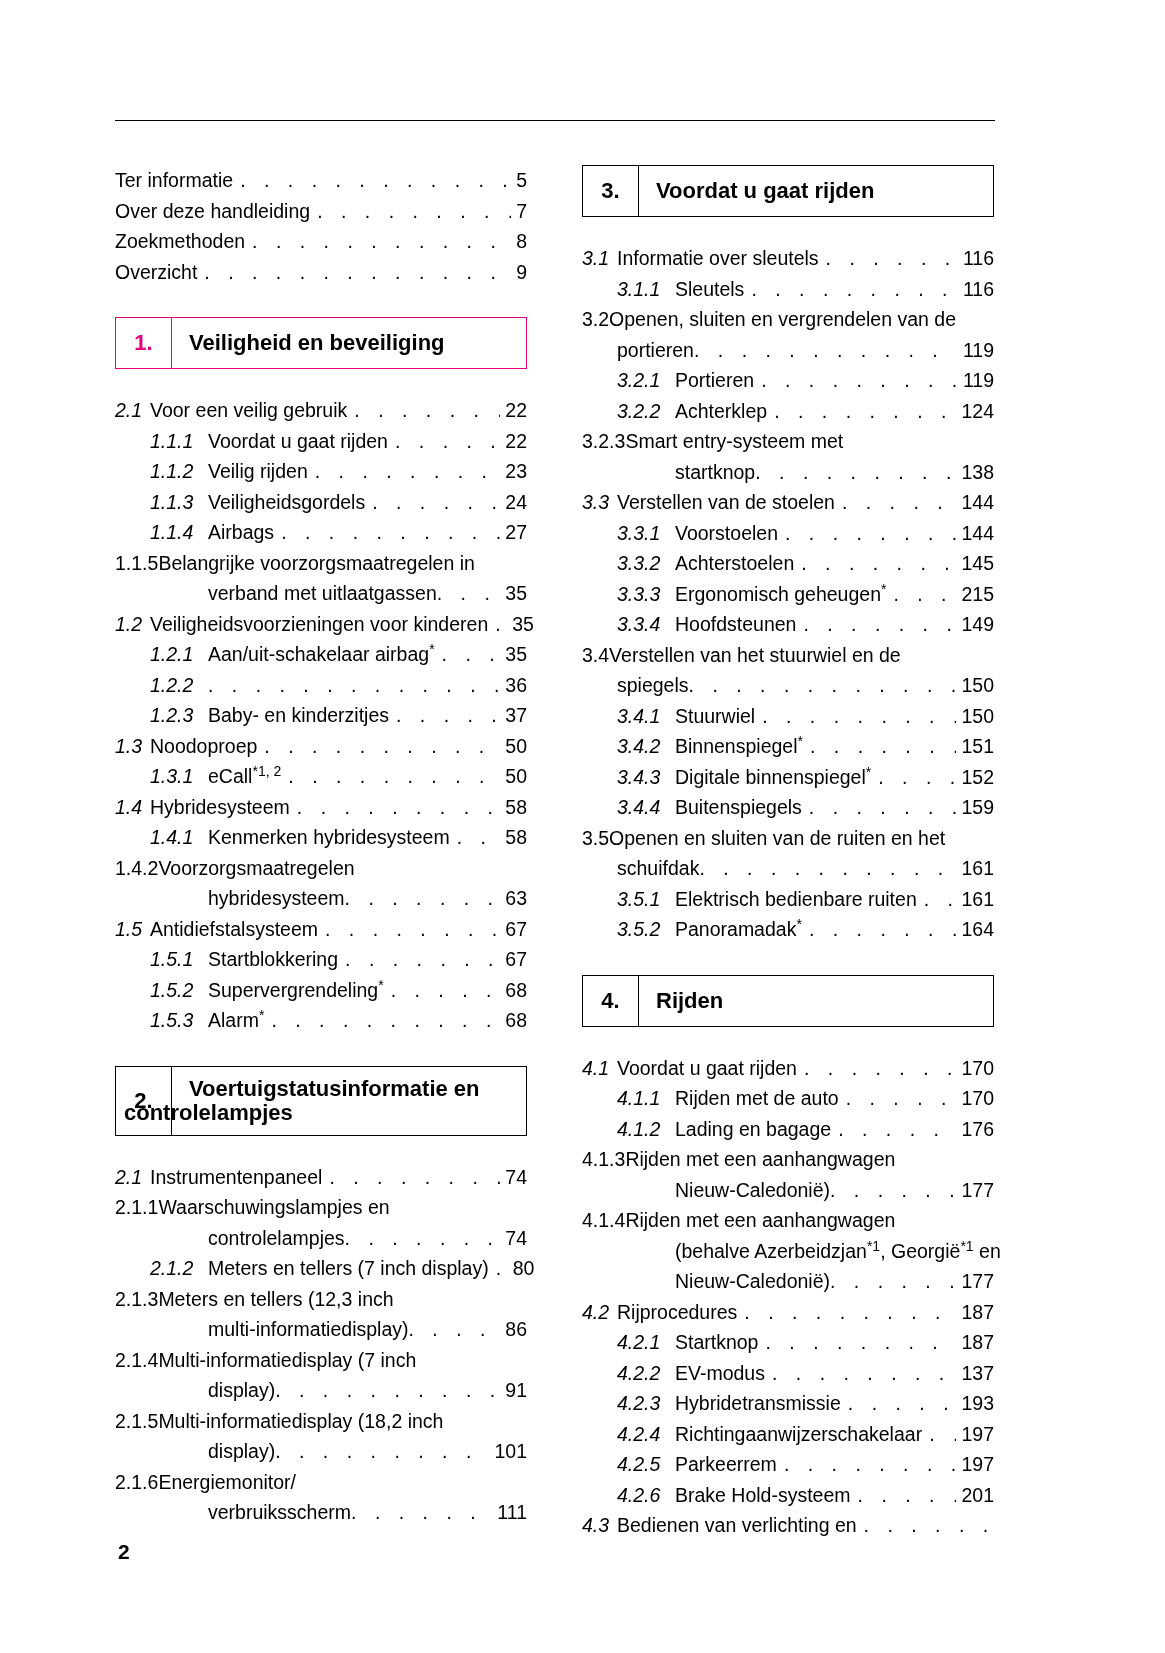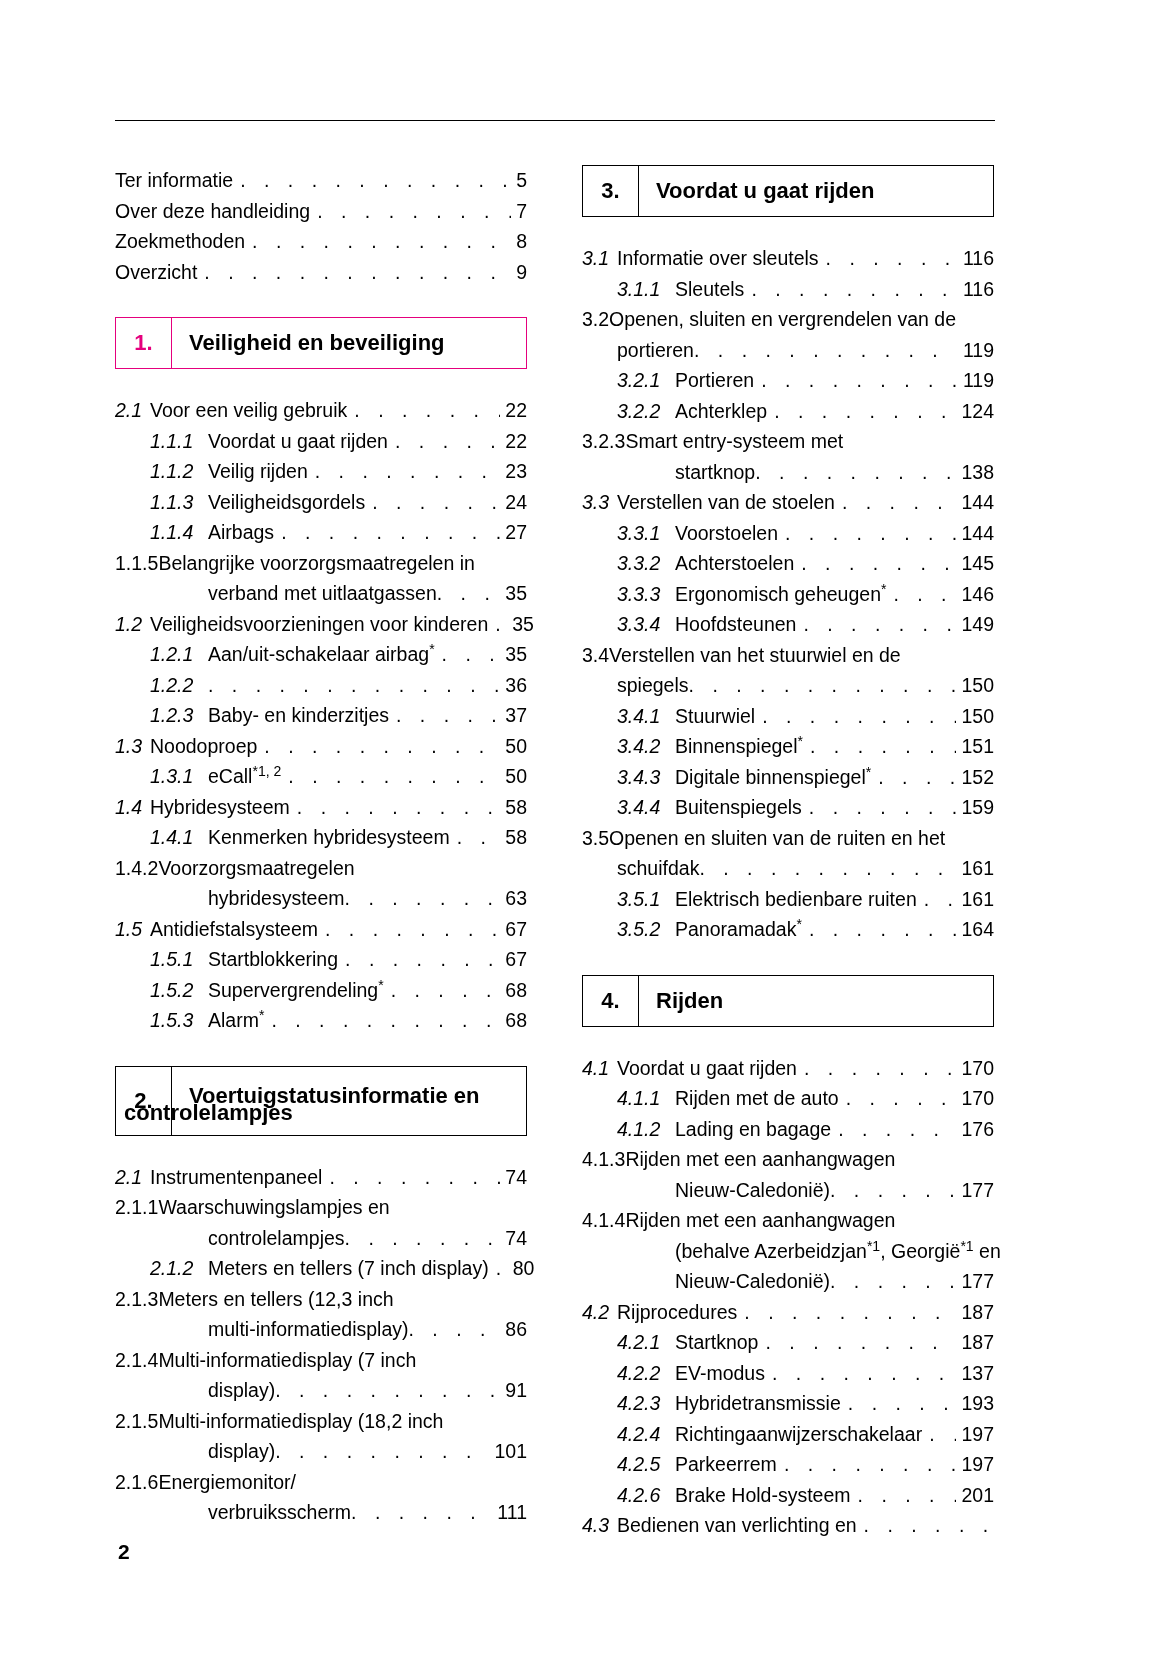--- a/index.html
+++ b/index.html
@@ -110,21 +110,21 @@
     flex: 1 1 auto;
     display: flex; align-items: center;
     padding-left: 17px;
     font-size: 22px; font-weight: bold;
     white-space: nowrap;
   }
   
   .chapter-box.overflow { height: 70px; }
   .chapter-box.overflow .chtitle {
     align-items: flex-start;
-    padding-top: 16px;
+    padding-top: 9px;
   }
   .chapter-overflow-line {
     position: absolute;
     left: 8px;
     top: 33px;
     font-size: 22px;
     font-weight: bold;
     white-space: nowrap;
     background: transparent;
   }
@@ -454,21 +454,21 @@
           <div class="toc-line">
             <span class="num lvl2num">3.3.2</span>
             <span class="title">Achterstoelen</span>
             <span class="dots">. . . . . . . . . . . . . . . . . . . . . . . . . . . . . . . . . . . . . . . . </span>
             <span class="pg">145</span>
           </div>
           <div class="toc-line">
             <span class="num lvl2num">3.3.3</span>
             <span class="title">Ergonomisch geheugen<sup class="star">*</sup></span>
             <span class="dots">. . . . . . . . . . . . . . . . . . . . . . . . . . . . . . . . . . . . . . . . </span>
-            <span class="pg">146</span>
+            <span class="pg">215</span>
           </div>
           <div class="toc-line">
             <span class="num lvl2num">3.3.4</span>
             <span class="title">Hoofdsteunen</span>
             <span class="dots">. . . . . . . . . . . . . . . . . . . . . . . . . . . . . . . . . . . . . . . . </span>
             <span class="pg">149</span>
           </div>
           <div class="toc-wrap">
             <div class="firstrow">
               <span class="num lvl1num">3.4</span>

